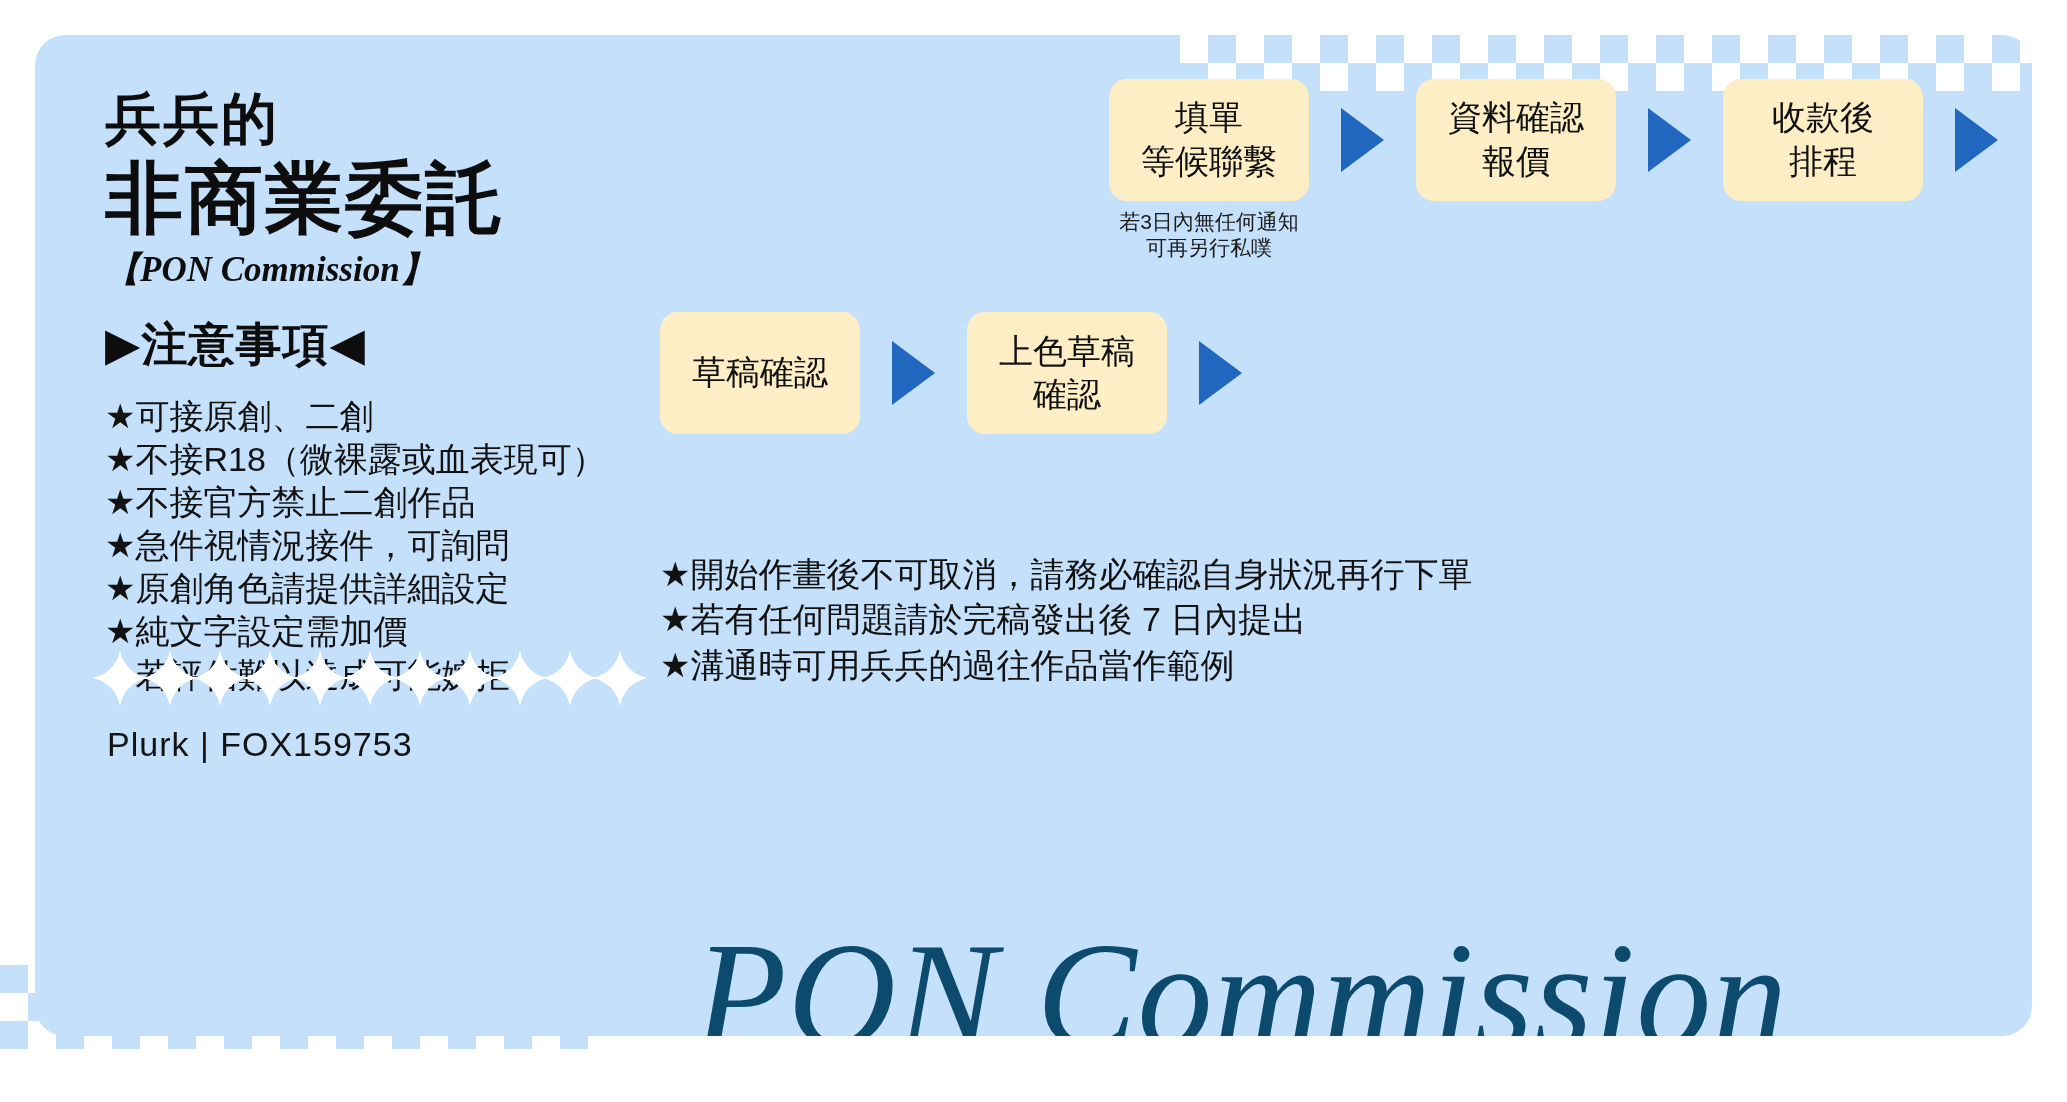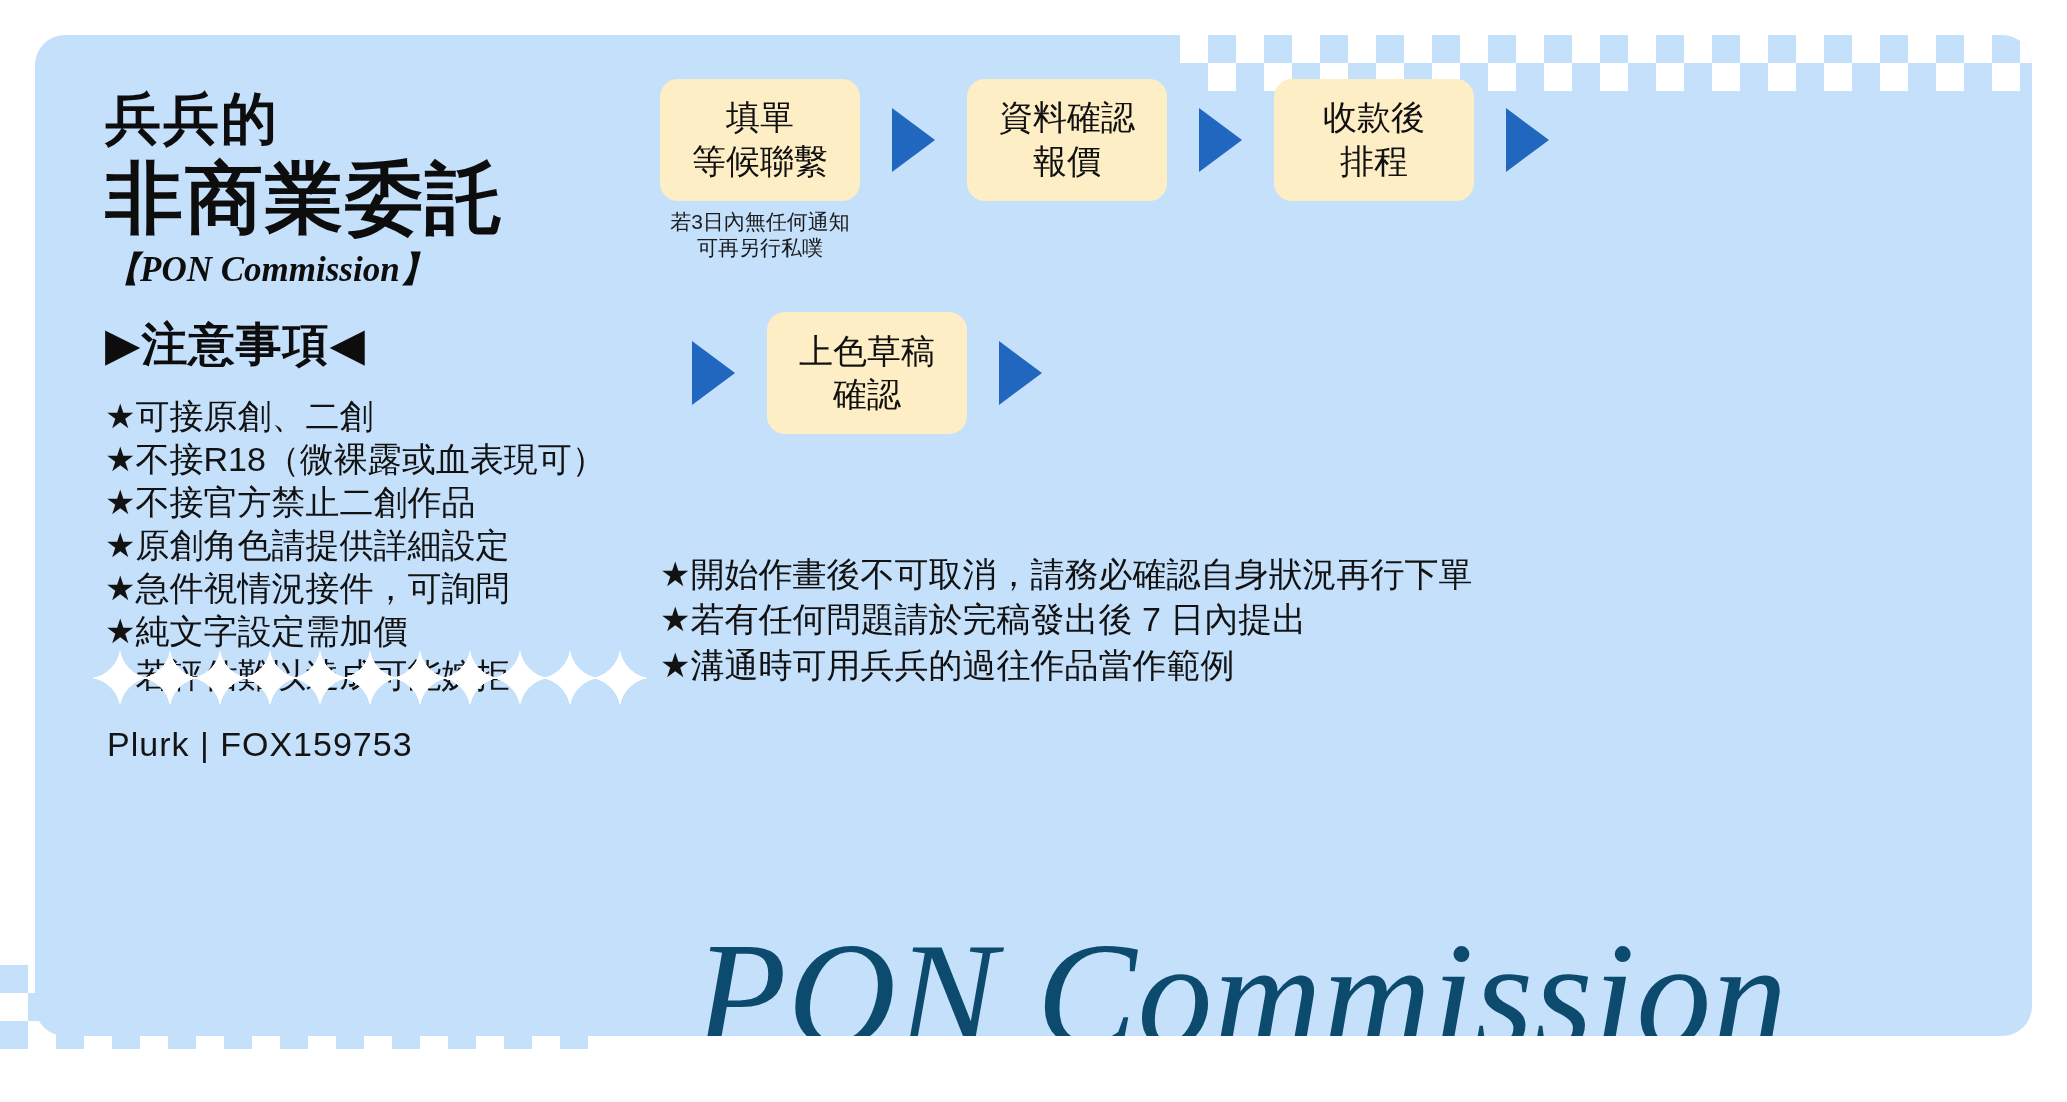--- a/index.html
+++ b/index.html
@@ -179,21 +179,21 @@
     color: #0d0d0d;
     letter-spacing: 1px;
     line-height: 1.2;
   }
 
   .flow-row {
     position: relative;
     display: flex;
     align-items: flex-start;
   }
-  #flow-row-1 { margin-top: 24px; }
+  #flow-row-1 { margin-top: 24px; justify-content: flex-end; }
   #flow-row-2 { margin-top: 52px; }
 
   .flow-cell {
     position: relative;
     display: flex;
     flex-direction: column;
     align-items: center;
   }
   .flow-box {
     width: 200px;
@@ -288,22 +288,22 @@
       <div class="title-small">兵兵的</div>
       <div class="title-big">非商業委託</div>
       <div class="title-en">【PON Commission】</div>
 
       <div class="section-head">▶注意事項◀</div>
 
       <div class="bullets-left" id="notes-list">
           <div class="b-item">★可接原創、二創</div>
           <div class="b-item">★不接R18（微裸露或血表現可）</div>
           <div class="b-item">★不接官方禁止二創作品</div>
+          <div class="b-item">★急件視情況接件，可詢問</div>
           <div class="b-item">★原創角色請提供詳細設定</div>
-          <div class="b-item">★急件視情況接件，可詢問</div>
           <div class="b-item">★純文字設定需加價</div>
           <div class="b-item">★若評估難以達成可能婉拒</div>
         </div>
     </div>
 
     <div id="sparkle-row">
         <div class="sparkle" style="left: 0px; top: 0px;"></div>
         <div class="sparkle" style="left: 50px; top: 0px;"></div>
         <div class="sparkle" style="left: 100px; top: 0px;"></div>
         <div class="sparkle" style="left: 150px; top: 0px;"></div>
@@ -354,20 +354,25 @@
               <div class="line">排程</div>
             </div>
           </div>
           <div class="flow-arrow">
             <svg width="43" height="64" viewBox="0 0 43 64">
               <polygon points="0,0 43,32 0,64" fill="#2167c0"></polygon>
             </svg>
           </div>
         </div>
       <div class="flow-row" id="flow-row-2">
+          <div class="flow-cell">
+            <div class="flow-box">
+              <div class="line">草稿確認</div>
+            </div>
+          </div>
           <div class="flow-arrow">
             <svg width="43" height="64" viewBox="0 0 43 64">
               <polygon points="0,0 43,32 0,64" fill="#2167c0"></polygon>
             </svg>
           </div>
           <div class="flow-cell">
             <div class="flow-box">
               <div class="line">上色草稿</div>
               <div class="line">確認</div>
             </div>

